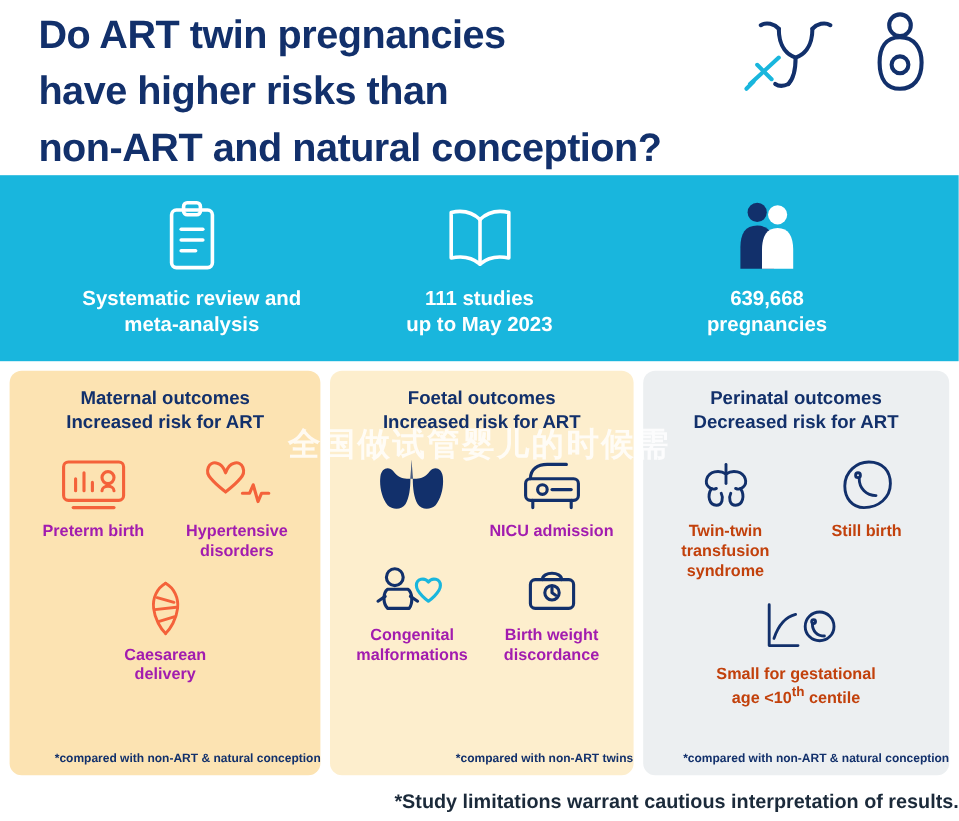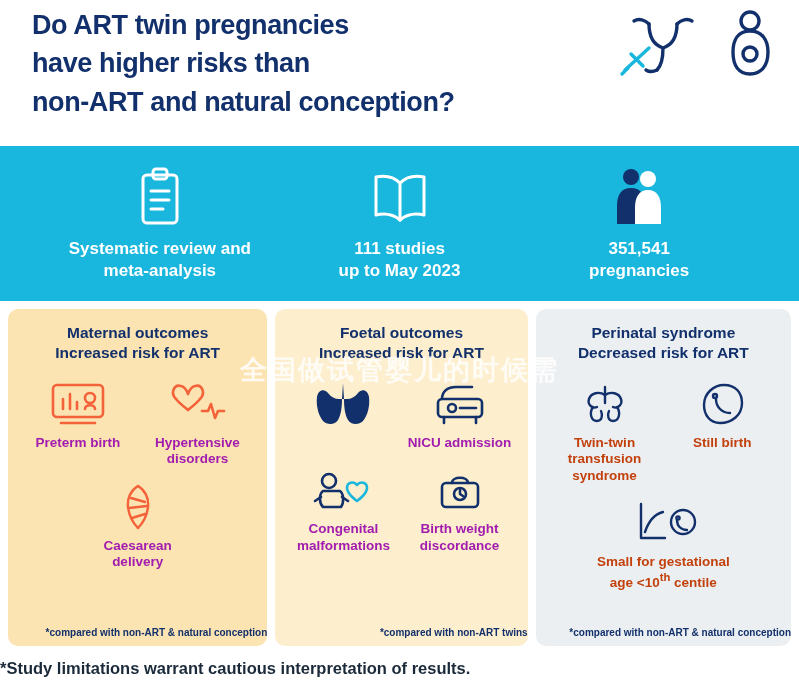--- a/index.html
+++ b/index.html
@@ -21,21 +21,21 @@
   }
 
   
   .header {
     position: relative;
     height: 146px;
     padding: 6px 14px 0 32px;
     box-sizing: border-box;
   }
   .headline {
-    font-size: 27px;
+    font-size: 33px;
     line-height: 1.42;
     font-weight: bold;
     color: #12306b;
     letter-spacing: -0.4px;
     max-width: 580px;
     margin: 0;
   }
   .headline .line { display: block; white-space: nowrap; }
 
   .header-icons {
@@ -137,21 +137,21 @@
     right: 0;
     bottom: 8px;
     text-align: right;
     font-size: 10px;
     font-weight: bold;
     color: #12306b;
   }
 
   
   .footer {
-    text-align: left;
+    text-align: right;
     font-size: 16.5px;
     font-weight: bold;
     color: #1b2a3a;
     padding-top: 13px;
   }
 
   
   .watermark {
     position: absolute;
     left: 0;
@@ -250,21 +250,21 @@
             <circle cx="23" cy="11" r="8"></circle>
             <path d="M23 22 C13 22 9 29 9 40 L9 58 L37 58 L37 40 C37 29 33 22 23 22 Z"></path>
           </g>
           <g fill="#ffffff">
             <circle cx="40" cy="13" r="8"></circle>
             <path d="M40 24 C31 24 27 31 27 42 L27 58 L53 58 L53 42 C53 31 49 24 40 24 Z"></path>
           </g>
         </svg>
       </div>
       <div class="band-label">
-        <div>351,541</div>
+        <div>639,668</div>
         <div>pregnancies</div>
       </div>
     </div>
   </div>
 
   <div class="columns">
 
     <div class="col maternal">
       <div class="col-title">
         <span class="sub">Maternal outcomes</span>
@@ -385,21 +385,21 @@
             <div>Birth weight</div>
             <div>discordance</div>
           </div>
         </div>
       </div>
       <div class="col-foot">*compared with non-ART twins</div>
     </div>
 
     <div class="col perinatal">
       <div class="col-title">
-        <span class="sub">Perinatal syndrome</span>
+        <span class="sub">Perinatal outcomes</span>
         <span class="sub">Decreased risk for ART</span>
       </div>
       <div class="grid">
         <div class="cell">
           <div class="cell-icon">
             <svg width="64" height="52" viewBox="0 0 64 52">
               <g fill="none" stroke="#12306b" stroke-width="2.4" stroke-linecap="round" stroke-linejoin="round">
                 <path d="M32 10 L32 26"></path>
                 <path d="M32 18 C26 14 18 16 16 22 C14 28 20 32 24 30"></path>
                 <path d="M32 18 C38 14 46 16 48 22 C50 28 44 32 40 30"></path>

